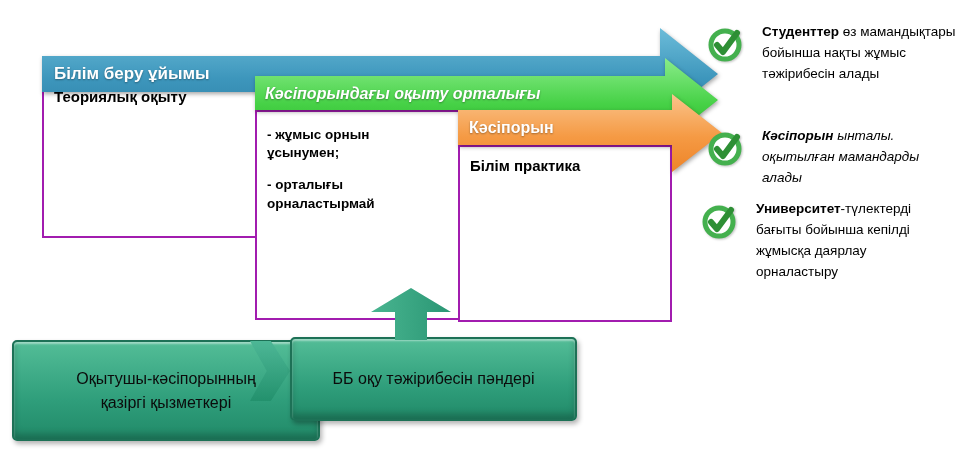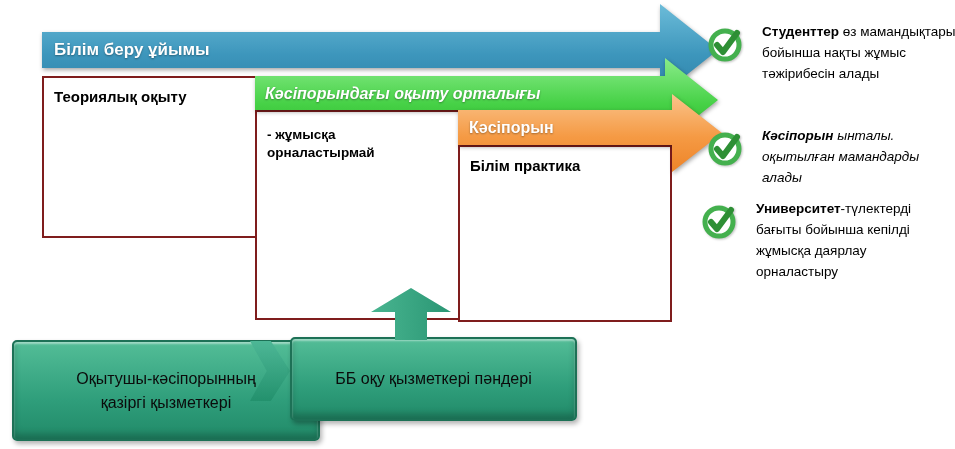--- a/index.html
+++ b/index.html
@@ -1,32 +1,32 @@
 <!DOCTYPE html>
 <html><head>
 <meta charset="utf-8">
 <style>
   html,body{margin:0;padding:0;}
   body{font-family:"Liberation Sans","DejaVu Sans",sans-serif;background:#fff;}
   .canvas{position:relative;width:955px;height:449px;background:#fff;overflow:hidden;}
 
   
-  .wbox{position:absolute;background:#fff;border:2px solid #7f1d1d;z-index:1;}
+  .wbox{position:absolute;background:#fff;border:2px solid #a21caf;z-index:1;}
   .wbox .title{font-weight:bold;font-size:15px;color:#000;padding:10px 8px 0 10px;}
   .wbox .item{font-weight:bold;font-size:13.5px;color:#000;padding:14px 8px 0 10px;max-width:150px;line-height:1.35;}
   .box-theory{left:42px;top:76px;width:215px;height:158px;}
   .box-industrial{left:255px;top:110px;width:205px;height:206px;}
   .box-practice{left:458px;top:145px;width:210px;height:173px;}
 
   
   .banner{position:absolute;z-index:2;filter:drop-shadow(1px 2px 2px rgba(0,0,0,0.35));}
   .banner .shape{position:absolute;inset:0;}
   .banner .label{position:absolute;font-weight:bold;color:#fff;white-space:nowrap;text-shadow:0 1px 2px rgba(0,0,0,0.35);line-height:1;}
 
-  .banner-edu{left:42px;top:4px;width:676px;height:92px;}
+  .banner-edu{left:42px;top:28px;width:676px;height:92px;}
   .banner-edu .shape{background:linear-gradient(to bottom,#6cbcd9 0%,#3d96bc 55%,#2e81a8 100%);
     clip-path:polygon(0 28px,618px 28px,618px 0,676px 46px,618px 92px,618px 64px,0 64px);}
   .banner-edu .label{left:12px;top:37px;font-size:17px;}
 
   .banner-center{left:255px;top:58px;width:463px;height:84px;font-style:italic;}
   .banner-center .shape{background:linear-gradient(to bottom,#8aec8a 0%,#46d146 55%,#2db32d 100%);
     clip-path:polygon(0 18px,410px 18px,410px 0,463px 42px,410px 84px,410px 52px,0 52px);}
   .banner-center .label{left:10px;top:28px;font-size:16px;}
 
   .banner-ent{left:458px;top:94px;width:264px;height:78px;}
@@ -63,21 +63,22 @@
 </head>
 <body>
 
 <div class="canvas">
 
   <div class="wbox box-theory">
     <div class="title">Теориялық оқыту</div>
   </div>
 
   <div class="wbox box-industrial">
-    <div class="item">- жұмысқа орналастырмай</div>
+    <div class="item">- жұмыс орнын ұсынумен;</div>
+    <div class="item">- орталығы орналастырмай</div>
   </div>
 
   <div class="wbox box-practice">
     <div class="title">Білім практика</div>
   </div>
 
   <div class="banner banner-edu">
     <div class="shape"></div>
     <div class="label">Білім беру ұйымы</div>
   </div>
@@ -116,18 +117,18 @@
     <div class="btext"><b>Университет</b><span>-түлектерді бағыты бойынша кепілді жұмысқа даярлау орналастыру</span></div>
   </div>
 
   <div class="gbox gbox-teacher">
     <div>Оқытушы-кәсіпорынның қазіргі қызметкері</div>
   </div>
 
   <div class="chevron"></div>
 
   <div class="gbox gbox-curriculum">
-    <div>ББ оқу қызметкері пәндері</div>
+    <div>ББ оқу тәжірибесін пәндері</div>
   </div>
 
   <div class="up-arrow"></div>
 
 </div>
 
 </body></html>

